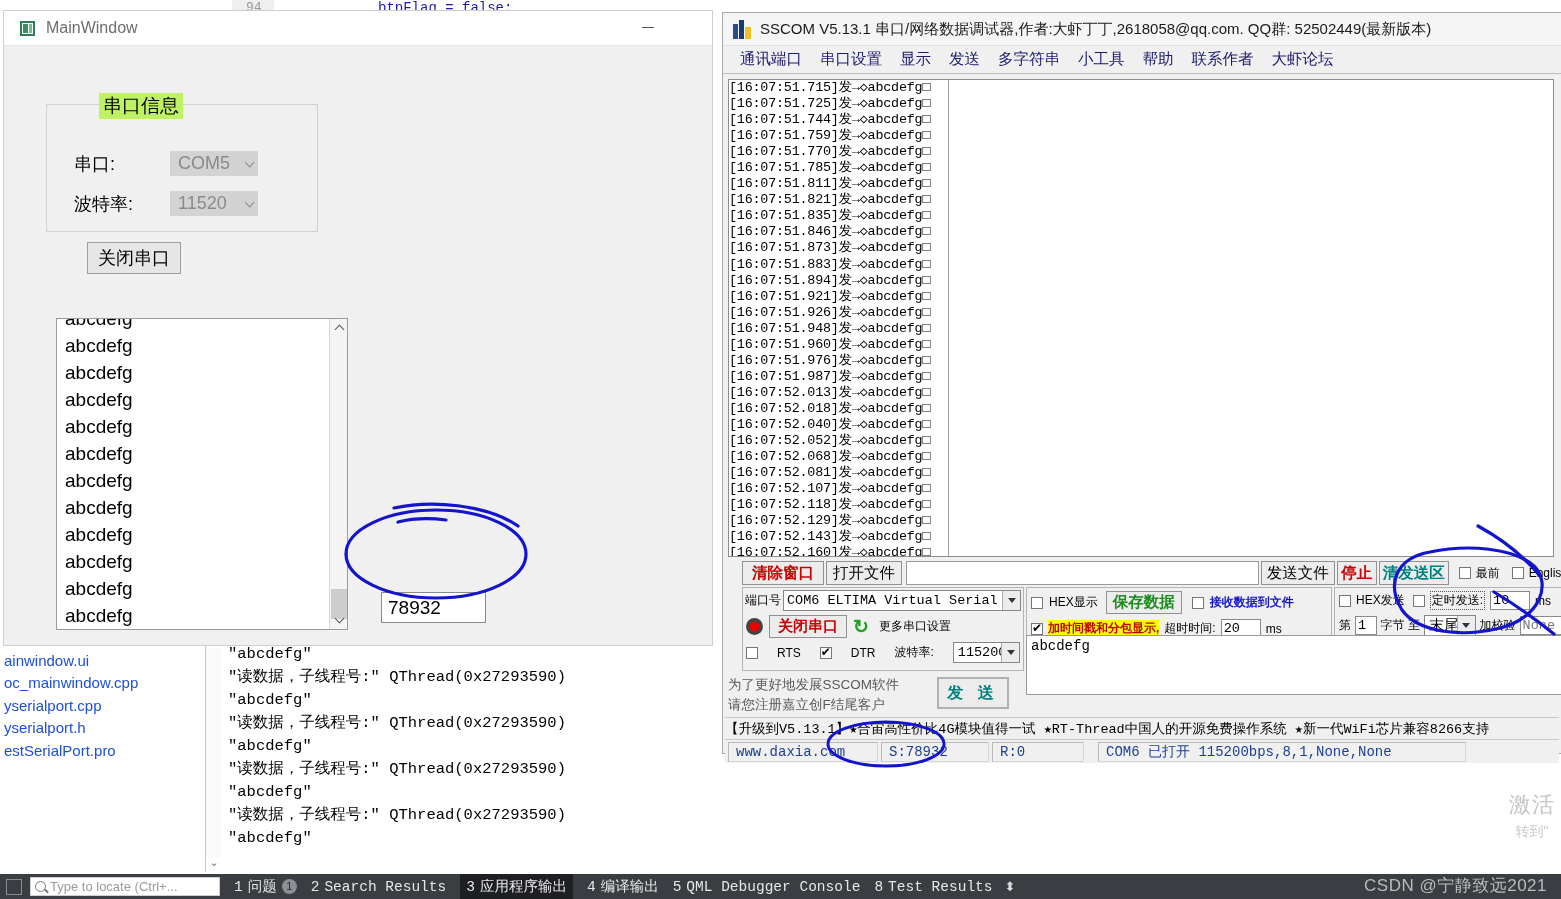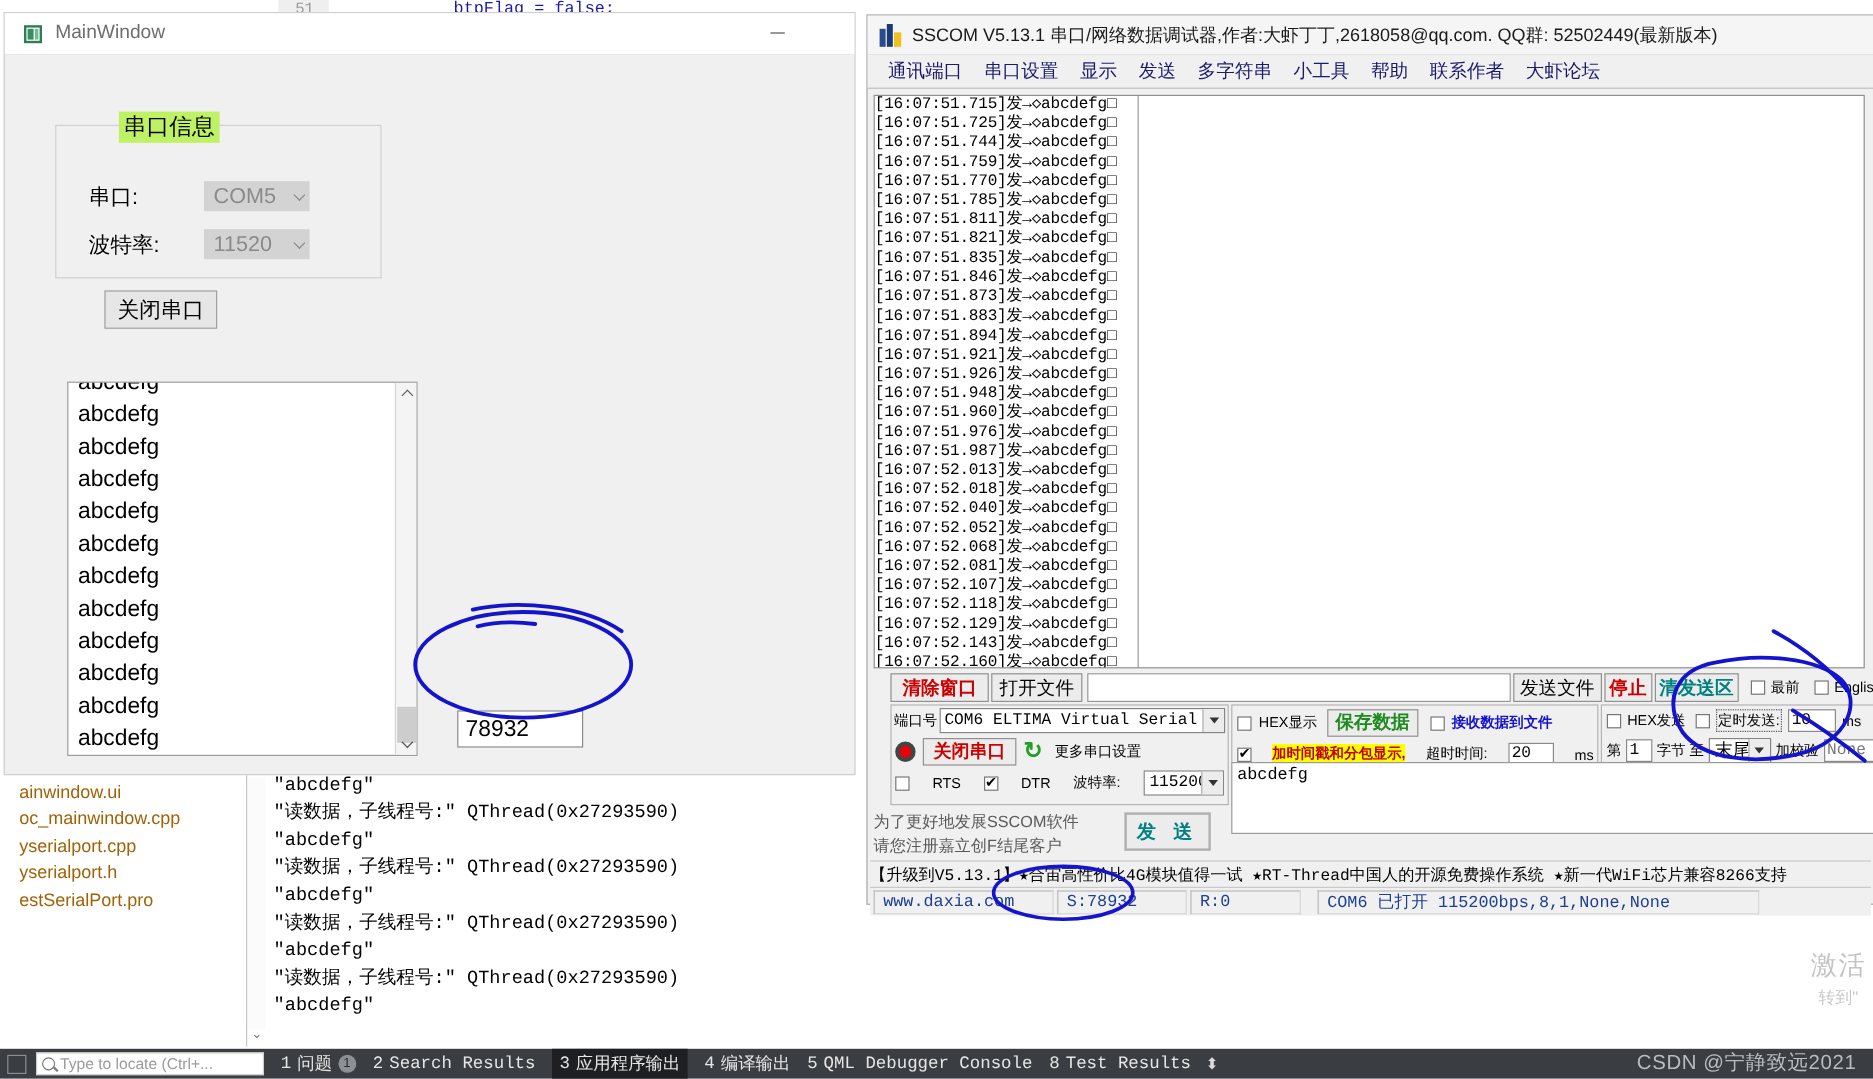--- a/index.html
+++ b/index.html
@@ -16,21 +16,21 @@
   #ide { position:absolute; left:0; top:0; width:1561px; height:899px; background:#ffffff; }
   .editor-strip { position:absolute; left:0; top:0; width:1561px; height:16px; background:#ffffff; }
   .gutter { position:absolute; left:232px; top:0; width:42px; height:16px; background:#efefef; }
   .line-no { position:absolute; left:246px; top:0px; font-family:"Liberation Mono", monospace;
              font-size:13px; color:#9a9a9a; }
   .code-frag { position:absolute; left:378px; top:0px; font-family:"Liberation Mono", monospace;
                font-size:14px; color:#1a1aa8; white-space:nowrap; }
 
   
   #ide-tree { position:absolute; left:0px; top:650px; width:205px; height:222px; background:#ffffff; }
-  .tree-item { font-size:15px; color:#a16207; line-height:22.4px; white-space:nowrap; padding-left:16px; }
+  .tree-item { font-size:15px; color:#1d4ed8; line-height:22.4px; white-space:nowrap; padding-left:4px; }
 
   #ide-tree-sep { position:absolute; left:205px; top:630px; width:1px; height:242px; background:#c8c8c8; }
   .tree-scroll-arrow { position:absolute; left:207px; top:855px; width:14px; height:14px;
                        color:#777; font-size:11px; text-align:center; line-height:14px; }
   #tree-scroll-track { position:absolute; left:205px; top:648px; width:16px; height:210px; background:#fbfbfb; }
 
   
   #ide-output { position:absolute; left:228px; top:630px; width:700px; height:242px;
                 background:#ffffff; overflow:hidden; }
   .out-line { font-family:"Liberation Mono", monospace; font-size:15.5px; color:#000;
@@ -185,21 +185,21 @@
 </style>
 </head>
 <body>
 
 <div id="root">
 
   <div id="ide">
 
     <div class="editor-strip">
       <div class="gutter"></div>
-      <div class="line-no">51</div>
+      <div class="line-no">94</div>
       <div class="code-frag">btpFlag = false;</div>
     </div>
 
     <div id="tree-scroll-track"></div>
     <div id="ide-tree">
       <div class="tree-item">ainwindow.ui</div>
       <div class="tree-item">oc_mainwindow.cpp</div>
       <div class="tree-item">yserialport.cpp</div>
       <div class="tree-item">yserialport.h</div>
       <div class="tree-item">estSerialPort.pro</div>
@@ -441,21 +441,21 @@
       </div>
 
       <div id="pnl-mid">
         <div style="display:flex;align-items:center;gap:6px;padding:3px 3px 0 4px;">
           <span class="chk"></span>
           <span class="lbl">HEX显示</span>
           <span class="pnl-btn" style="color:#1d8b1d;font-weight:bold;padding:0px 6px;margin-left:2px;">保存数据</span>
           <span class="chk" style="margin-left:4px;"></span>
           <span class="lbl" style="color:#1414cd;font-weight:bold;">接收数据到文件</span>
         </div>
-        <div style="display:flex;align-items:center;gap:17px;padding:5px 3px 0 4px;">
+        <div style="display:flex;align-items:center;gap:5px;padding:5px 3px 0 4px;">
           <span class="chk on"></span>
           <span class="lbl hl-yellow">加时间戳和分包显示,</span>
           <span class="lbl">超时时间:</span>
           <span class="mini-input" style="width:40px;">20</span>
           <span class="lbl">ms</span>
         </div>
       </div>
 
       <div id="pnl-right">
         <div style="display:flex;align-items:center;gap:5px;padding:3px 3px 0 4px;">

